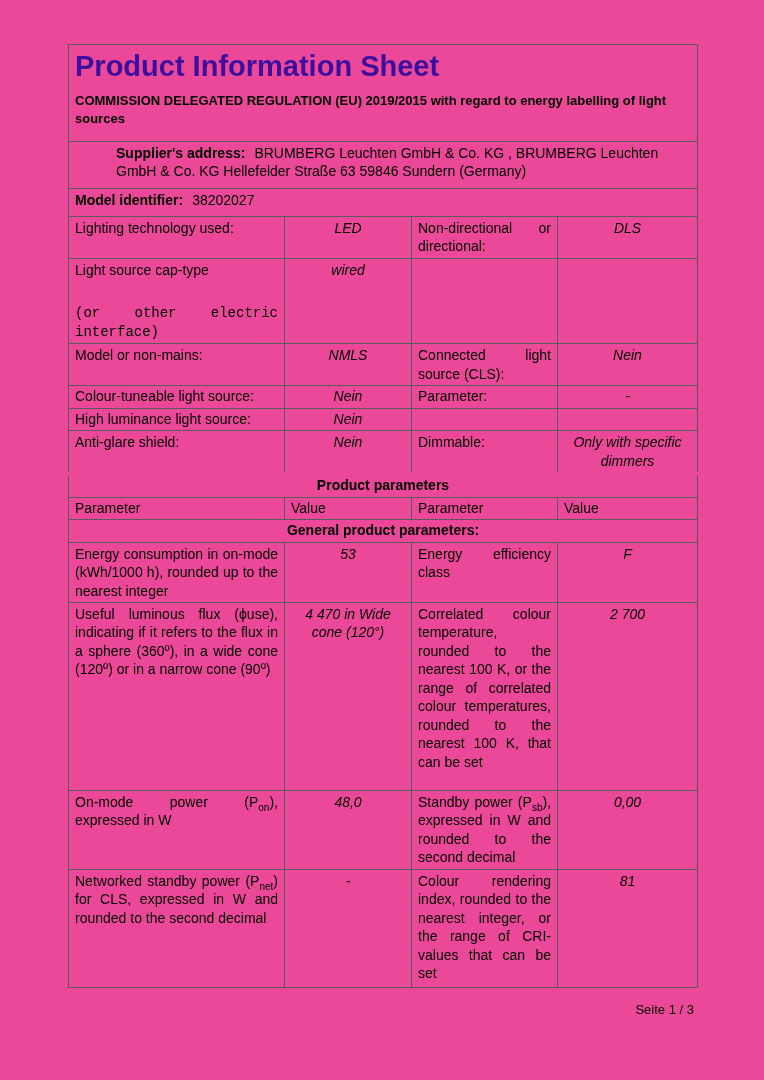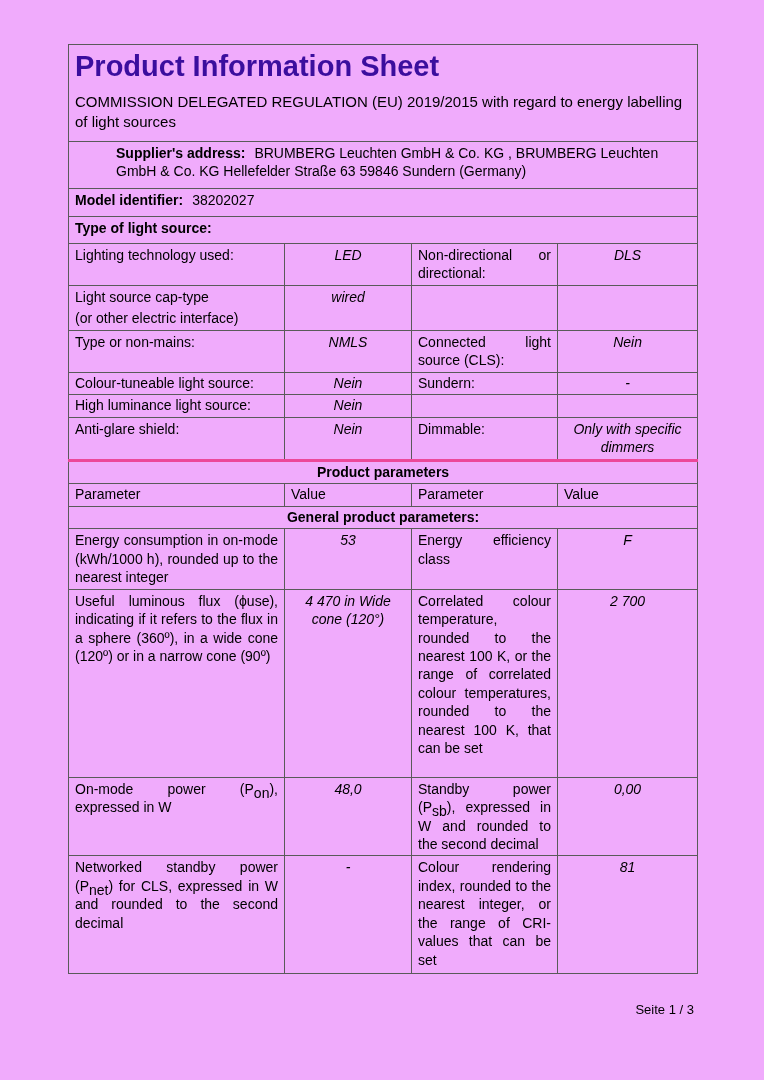--- a/index.html
+++ b/index.html
@@ -10,21 +10,21 @@
     height: 1080px;
     overflow: hidden;
     font-family: "Liberation Sans", sans-serif;
     color: #000000;
     -webkit-font-smoothing: antialiased;
   }
   .page {
     position: relative;
     width: 764px;
     height: 1080px;
-    background: #f0abfc;
+    background: #ec4899;
   }
   table.sheet {
     position: absolute;
     left: 68px;
     top: 44px;
     width: 629px;
     border-collapse: collapse;
     table-layout: fixed;
   }
   table.sheet td {
@@ -38,37 +38,38 @@
   
   td.title-cell { padding: 5px 9px 8px 9px; }
   .doc-title {
     font-size: 29px;
     font-weight: bold;
     color: #3b0e9e;
     line-height: 1.2;
     margin: 2px 0 8px 0;
   }
   .doc-subtitle {
-    font-size: 15px;
+    font-size: 13px;
     line-height: 1.38;
     padding-right: 4px;
+    font-weight: bold;
   }
   
   .lbl { font-weight: bold; }
   .val { margin-left: 9px; }
   
   td.p  { text-align: justify; }
   td.v  { text-align: center; font-style: italic; }
   td.sect {
     text-align: center;
     font-weight: bold;
   }
   tr.thick td { border-top: 3px solid #ec4899; }
-  sub { font-size: 14px; line-height: 0; }
-  .line2 { margin-top: 3px; }
+  sub { font-size: 10px; line-height: 0; }
+  .line2 { margin-top: 25px; font-family: Liberation Mono, monospace; }
   
   tr.h-title td { height: 92px; }
   tr.h28  td { height: 23px; }
   tr.h47  td { height: 42px; padding-left: 47px; }
   tr.h27  td { height: 22px; }
   tr.h40  td { height: 35px; }
   tr.h45  td { height: 40px; }
   tr.h41  td { height: 36px; }
   tr.h22  td { height: 17px; padding-top: 1px; padding-bottom: 2px; }
   tr.h39  td { height: 34px; margin-top: 38px; }
@@ -112,54 +113,49 @@
         <span class="lbl">Supplier's address:</span><span class="val">BRUMBERG Leuchten GmbH &amp; Co. KG , BRUMBERG Leuchten GmbH &amp; Co. KG Hellefelder Straße 63 59846 Sundern (Germany)</span>
       </td>
     </tr>
 
     <tr class="h28">
       <td colspan="4">
         <span class="lbl">Model identifier:</span><span class="val">38202027</span>
       </td>
     </tr>
 
-    <tr class="h27">
-      <td colspan="4">
-        <span class="lbl">Type of light source:</span>
-      </td>
-    </tr>
 
     <tr class="h40">
       <td class="p">Lighting technology used:</td>
       <td class="v">LED</td>
       <td class="p">Non-directional or directional:</td>
       <td class="v">DLS</td>
     </tr>
 
     <tr class="h45">
       <td class="p">
         <div>Light source cap-type</div>
         <div class="line2">(or other electric interface)</div>
       </td>
       <td class="v">wired</td>
       <td class="p"></td>
       <td class="v"></td>
     </tr>
 
     <tr class="h41">
-      <td class="p">Type or non-mains:</td>
+      <td class="p">Model or non-mains:</td>
       <td class="v">NMLS</td>
       <td class="p">Connected light source (CLS):</td>
       <td class="v">Nein</td>
     </tr>
 
     <tr class="h22">
       <td class="p">Colour-tuneable light source:</td>
       <td class="v">Nein</td>
-      <td class="p">Sundern:</td>
+      <td class="p">Parameter:</td>
       <td class="v">-</td>
     </tr>
 
     <tr class="h22">
       <td class="p">High luminance light source:</td>
       <td class="v">Nein</td>
       <td class="p"></td>
       <td class="v"></td>
     </tr>
 

